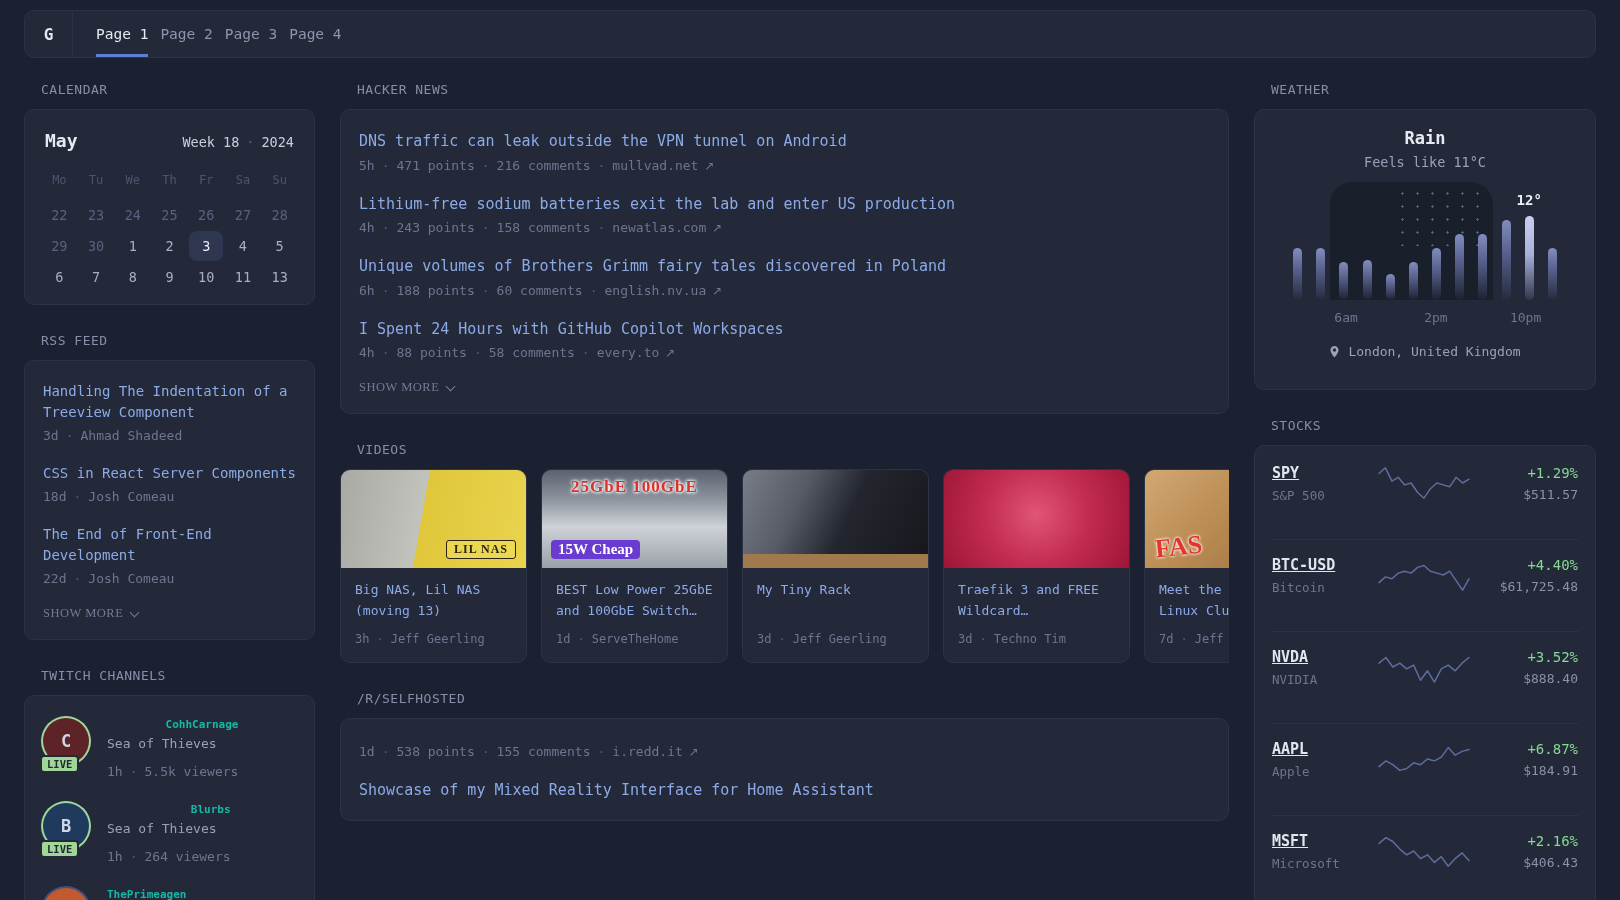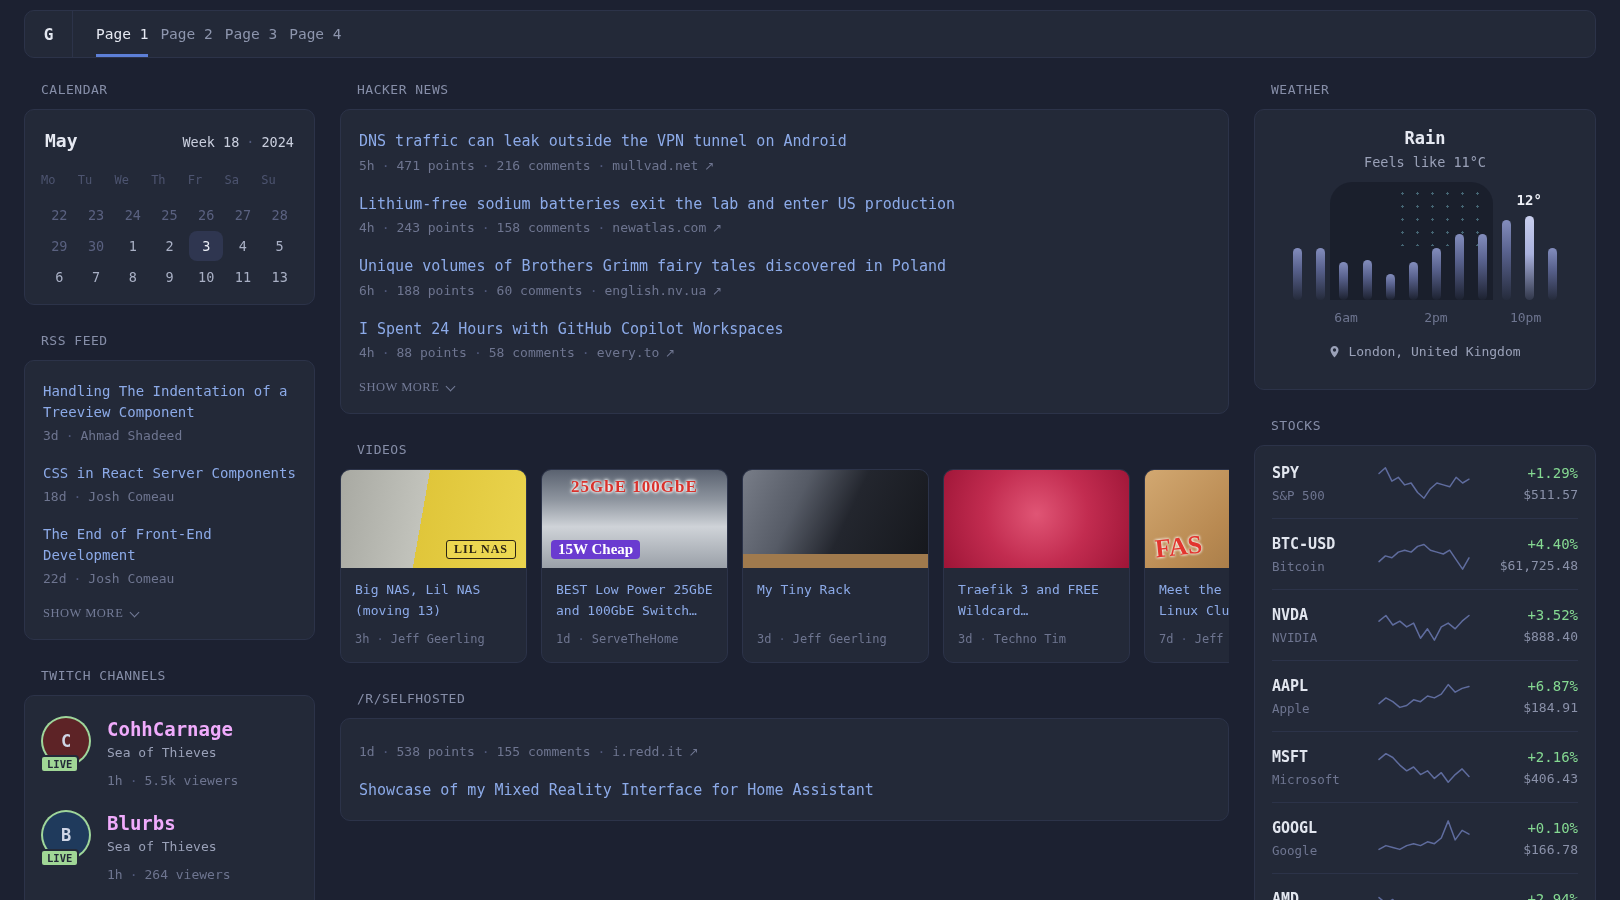--- a/index.html
+++ b/index.html
@@ -42,21 +42,21 @@
   .chev{display:inline-block;width:7px;height:7px;border-right:1.5px solid currentColor;
         border-bottom:1.5px solid currentColor;transform:rotate(45deg);
         margin-left:8px;margin-bottom:2px;}
 
   
   .calendar-card{padding:20px 16px 12px;}
   .cal-head{display:flex;justify-content:space-between;align-items:baseline;
             padding:0 4px;margin-bottom:14px;}
   .cal-month{font-size:18px;font-weight:bold;color:#e6e9f2;}
   .cal-week{font-size:13.5px;color:#c9cedd;}
-  .cal-grid{display:grid;grid-template-columns:repeat(7,1fr);}
+  .cal-grid{display:grid;grid-template-columns:repeat(7,1fr);text-align:center;}
   .cal-wd{font-size:12px;color:#4d5470;padding:8px 0 12px;}
   .cal-cell{font-size:13.5px;color:#a9b0c5;height:31px;display:flex;
             align-items:center;justify-content:center;}
   .cal-cell.dim{color:var(--dim);}
   .cal-cell .pill{min-width:34px;height:30px;display:flex;align-items:center;
                   justify-content:center;border-radius:8px;padding:0 4px;}
   .cal-cell.selected .pill{background:#2f3650;color:#e9ecf4;}
 
   
   .feed-card{padding:20px 18px 18px;}
@@ -71,21 +71,21 @@
 
   
   .twitch-card{padding:22px 18px;}
   .tw-item{display:flex;gap:16px;align-items:flex-start;}
   .tw-item + .tw-item{margin-top:24px;}
   .tw-avatar-wrap{position:relative;flex:none;width:48px;}
   .tw-avatar{width:46px;height:46px;border-radius:50%;display:flex;align-items:center;
              justify-content:center;font-weight:bold;font-size:17px;color:#cfd6e6;}
   .tw-live{position:absolute;left:-3px;bottom:-9px;font-size:10.5px;font-weight:bold;
            padding:1px 5px;border-radius:4px;border:2px solid var(--card);}
-  .tw-name{display:block;color:#f0abfc;font-size:19px;font-weight:bold;}
+  .tw-name{display:block;color:#14b8a6;font-size:11px;font-weight:bold;text-align:right;}
   .tw-game{margin-top:5px;font-size:13px;color:#9aa1b8;}
   .tw-meta{margin-top:13px;font-size:13px;color:var(--muted);}
 
   
   .video-row{display:flex;gap:14px;overflow:hidden;}
   .video-card{width:187px;flex:none;background:var(--card);border:1px solid var(--border);
               border-radius:10px;overflow:hidden;display:block;}
   .thumb{height:98px;position:relative;font-family:Liberation Serif, serif;}
   .v-body{padding:12px 14px 16px;}
   .v-title{display:block;color:var(--link);font-size:13px;line-height:1.6;height:44px;overflow:hidden;}
@@ -127,23 +127,23 @@
             font-size:14px;font-weight:bold;white-space:nowrap;}
   .wx-xlabels{position:relative;height:18px;margin:10px 14px 0;font-size:13px;color:var(--muted);}
   .wx-xlabels span{position:absolute;transform:translateX(-50%);}
   .wx-loc{margin-top:16px;display:flex;align-items:center;justify-content:center;gap:8px;
           font-size:13px;color:#9aa1b8;}
   .pin{color:#9aa1b8;flex:none;display:flex;}
 
   
   .stocks-card{padding:2px 0;}
   .stock-row{display:flex;align-items:center;margin:0 17px;padding:13px 0;}
-  .stock-row + .stock-row{border-top:1px solid var(--border);}
+  .stock-row + .stock-row{border-top:1px solid var(--border);margin-top:21px;}
   .stock-left{width:100px;flex:none;}
-  .stock-sym{font-size:15px;font-weight:bold;color:#e2e6ef;}
+  .stock-sym{font-size:15px;font-weight:bold;color:#e2e6ef;text-decoration:underline;}
   .stock-name{margin-top:6px;font-size:12.5px;color:var(--muted);}
   .stock-spark{flex:1;display:flex;justify-content:center;align-items:center;}
   .stock-right{width:102px;flex:none;text-align:right;white-space:nowrap;}
   .stock-change{font-size:14px;color:var(--positive);}
   .stock-price{margin-top:6px;font-size:13px;color:#8a91a9;}
 </style>
 </head>
 <body>
 
 <header class="nav">

